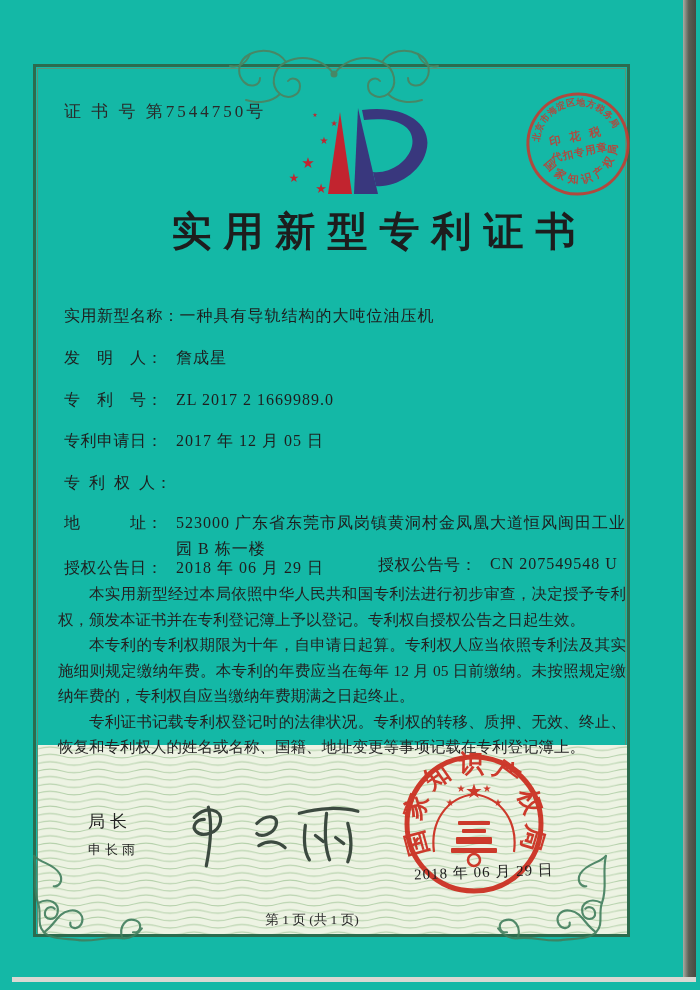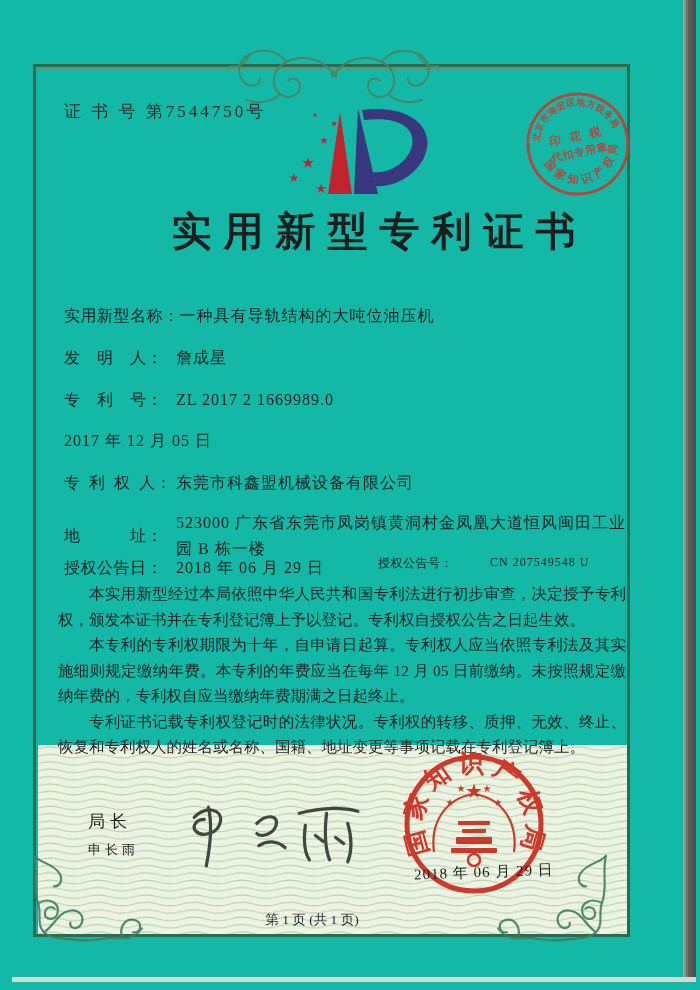--- a/index.html
+++ b/index.html
@@ -24,27 +24,27 @@
   .orn-br{position:absolute;left:494px;top:852px;width:118px;height:94px;transform:scaleX(-1);}
   
   .cert-no{position:absolute;left:64px;top:100px;font-size:17px;letter-spacing:3px;color:#2a2a2a;}
   .logo{position:absolute;left:278px;top:100px;width:150px;height:102px;}
   .title{position:absolute;left:33px;top:204px;width:681px;text-align:center;
     font-size:40px;font-weight:700;letter-spacing:12px;text-indent:12px;color:#1d1d1d;}
   
   .tax-stamp{position:absolute;left:520px;top:86px;width:116px;height:116px;transform:rotate(-12deg);opacity:.88;}
   .stamp-txt{fill:#c63a30;font-family:"Liberation Serif","DejaVu Serif",serif;font-weight:700;}
   
-  .row{position:absolute;left:64px;width:566px;font-size:16px;line-height:26px;display:flex;align-items:center;}
+  .row{position:absolute;left:64px;width:566px;font-size:16px;line-height:26px;display:flex;}
   .lbl{flex:0 0 112px;white-space:pre;letter-spacing:.5px;color:#1e1e1e;}
   .val{letter-spacing:1px;color:#1e1e1e;}
   .r1{top:303px}.r2{top:345px}.r3{top:387px}.r4{top:428px}.r5{top:470px}
   .r6{top:510px}.r6 .val{width:452px;}
   .r7{top:555px}
-  .pair2{position:absolute;left:378px;top:555px;font-size:12px;display:flex;}
+  .pair2{position:absolute;left:378px;top:555px;font-size:16px;display:flex;}
   .pair2 .lbl{flex:0 0 112px;}
   
   .paras{position:absolute;left:58px;top:581px;width:568px;font-size:15.5px;line-height:25.5px;
     text-align:justify;color:#232323;}
   .paras p{margin:0;text-indent:2em;}
   
   .sig-title{position:absolute;left:88px;top:810px;font-size:17px;letter-spacing:5px;color:#222;}
   .sig-name{position:absolute;left:88px;top:841px;font-size:13px;letter-spacing:4px;color:#222;}
   .sig-script{position:absolute;left:178px;top:792px;width:192px;height:78px;}
   
@@ -166,25 +166,25 @@
   </div>
   <div class="row r2">
     <span class="lbl">发　明　人：</span>
     <span class="val">詹成星</span>
   </div>
   <div class="row r3">
     <span class="lbl">专　利　号：</span>
     <span class="val">ZL 2017 2 1669989.0</span>
   </div>
   <div class="row r4">
+    <span class="lbl">专利申请日：</span>
     <span class="val">2017 年 12 月 05 日</span>
   </div>
   <div class="row r5">
     <span class="lbl">专 利 权 人：</span>
-    <span class="val">东莞市科鑫盟机械设备有限公司</span>
   </div>
   <div class="row r6">
     <span class="lbl">地　　　址：</span>
     <span class="val">523000 广东省东莞市凤岗镇黄洞村金凤凰大道恒风闽田工业园 B 栋一楼</span>
   </div>
   <div class="row r7">
     <span class="lbl">授权公告日：</span>
     <span class="val">2018 年 06 月 29 日</span>
   </div>
   <div class="pair2">

